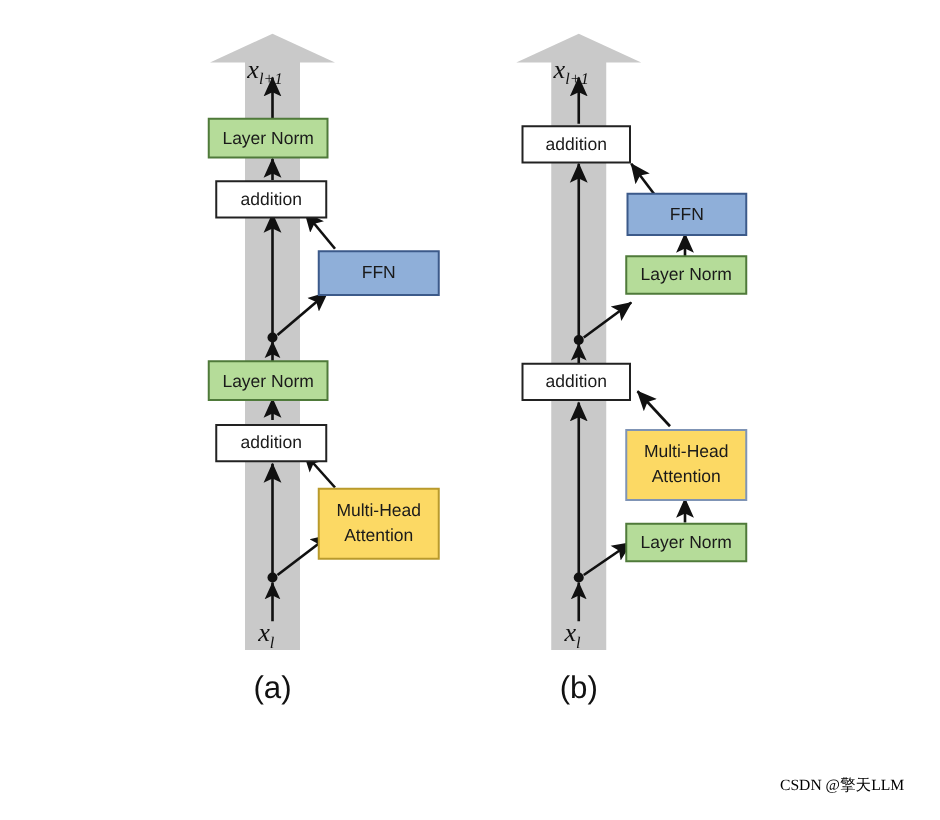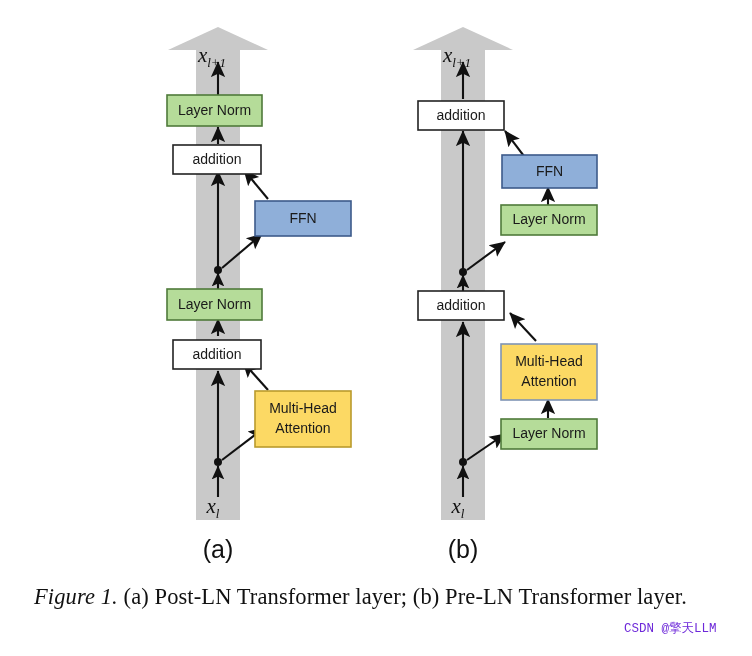--- a/index.html
+++ b/index.html
@@ -47,23 +47,23 @@
     line-height:30px;
     color:#111;
     letter-spacing:0.1px;
   }
   .caption .fig-no{font-style:italic;}
 
   .watermark{
     position:absolute;
     left:624px;
     top:620px;
-    font-family:Liberation Mono, monospace;
+    font-family:Liberation Serif, serif;
     font-size:12.5px;
-    color:#6d28d9;
+    color:#000000;
     white-space:nowrap;
   }
 </style>
 </head>
 <body>
 
 <div id="root">
 
   <svg id="figure" viewBox="0 0 752 580">
     <defs>
@@ -209,16 +209,15 @@
         <tspan>x</tspan><tspan class="var-sub" dy="5">l+1</tspan>
       </text>
       <text class="var-x" x="458" y="513">
         <tspan>x</tspan><tspan class="var-sub" dy="5">l</tspan>
       </text>
 
       <text class="panel-label" x="463" y="558">(b)</text>
     </g>
   </svg>
 
-  <div class="caption"><span class="fig-no">Figure 1.</span><span> (a) Post-LN Transformer layer; (b) Pre-LN Transformer layer.</span></div>
 
   <div class="watermark">CSDN @擎天LLM</div>
 </div>
 
 </body></html>

